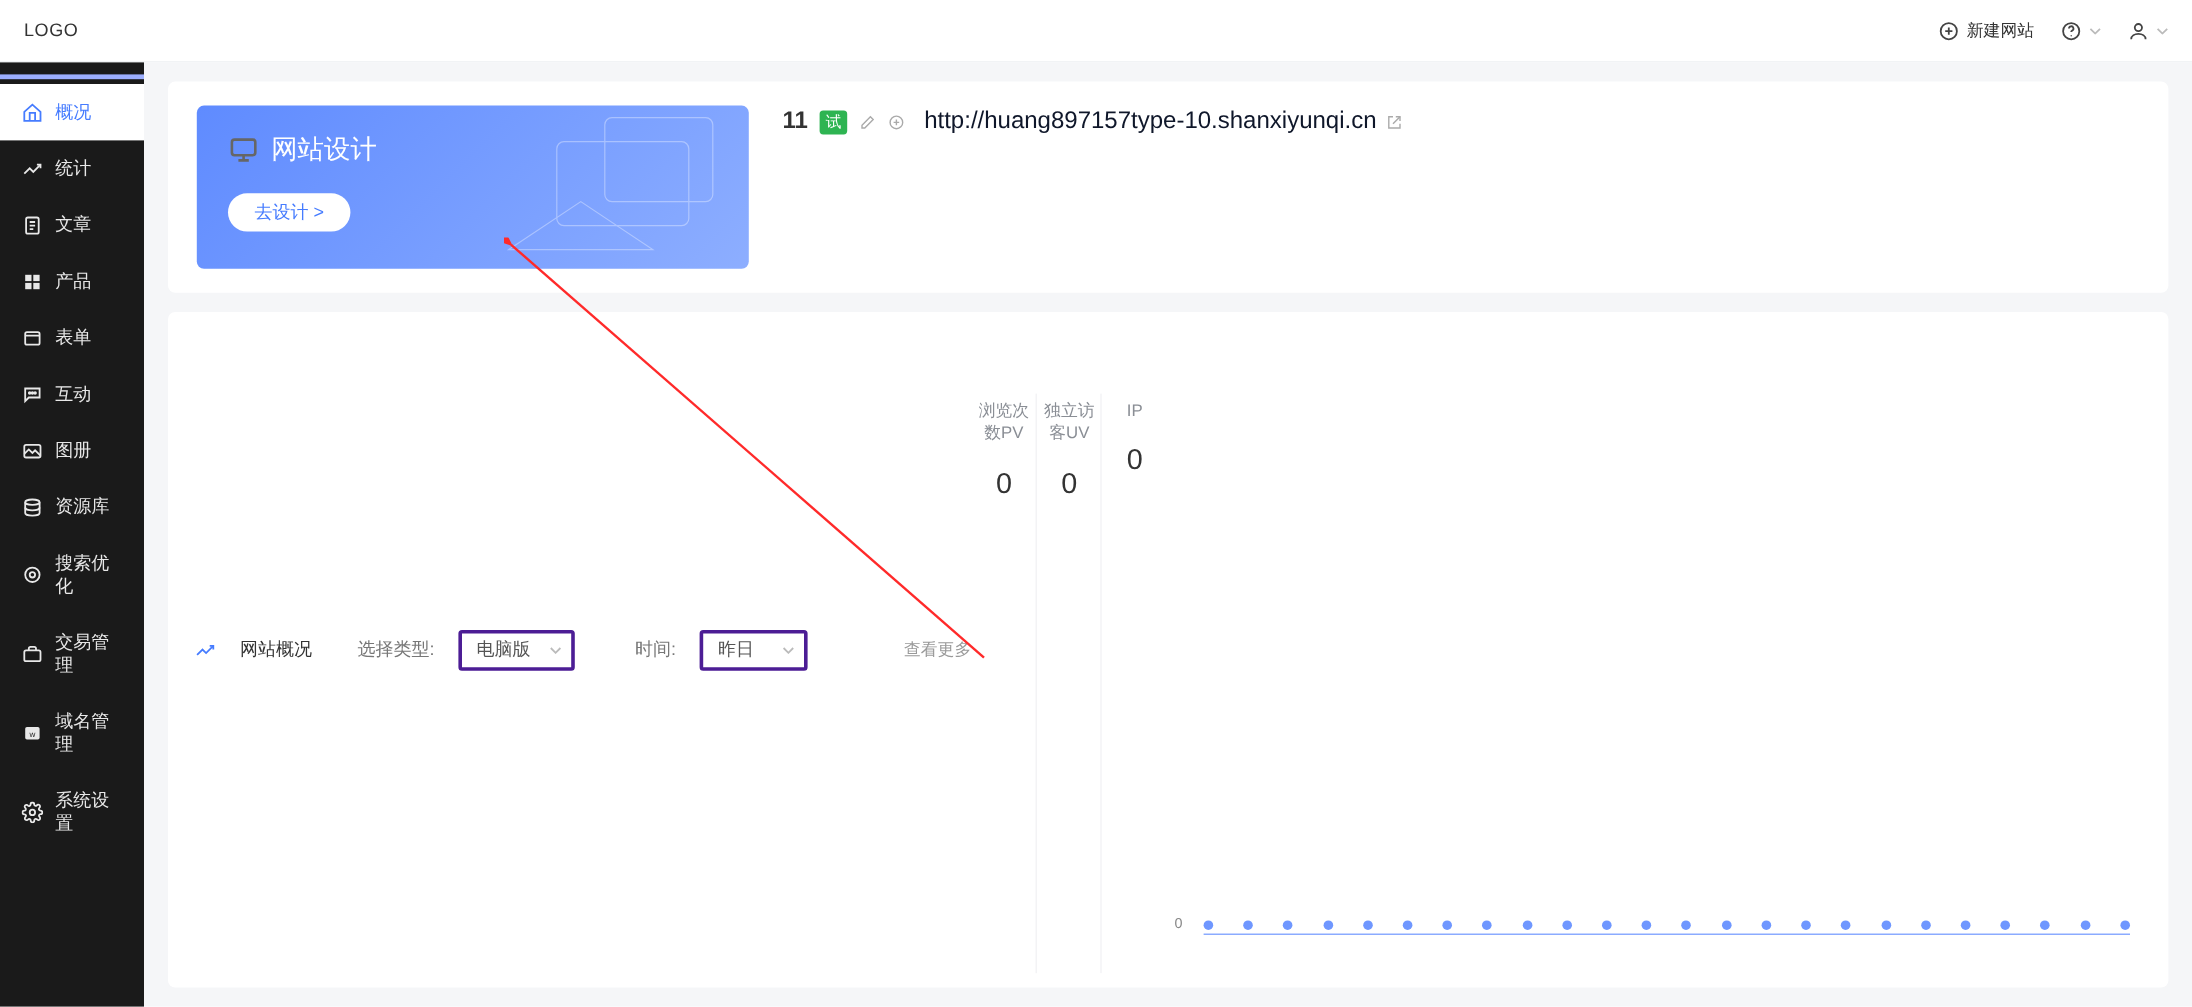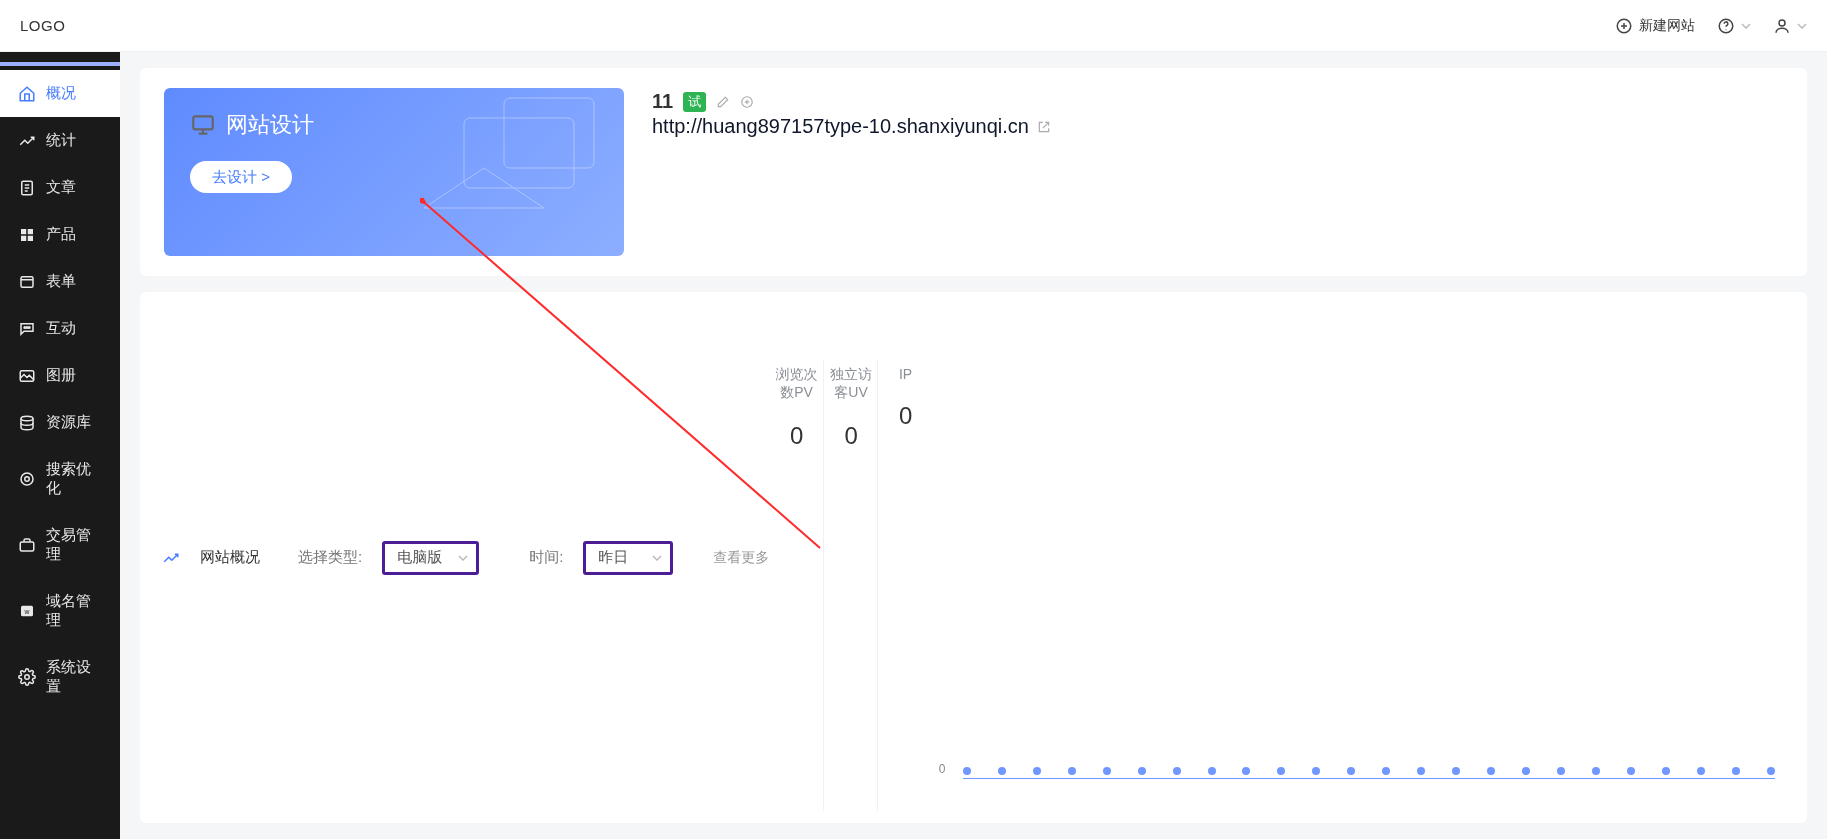--- a/index.html
+++ b/index.html
@@ -79,21 +79,21 @@
     
     .card {
       background: #fff;
       border-radius: 6px;
     }
 
     
     .top-card { display: flex; gap: 28px; padding: 20px 24px; align-items: flex-start; }
     .design-tile {
       width: 460px;
-      height: 168px;
+      height: 136px;
       border-radius: 6px;
       background: linear-gradient(135deg, #5f8bff 0%, #8daeff 100%);
       position: relative;
       overflow: hidden;
       color: #fff;
       padding: 22px 26px;
     }
     .design-tile .deco {
       position: absolute;
       inset: 0;
@@ -109,21 +109,21 @@
       color: var(--accent-blue);
       border-radius: 18px;
       height: 32px;
       padding: 0 22px;
       font-size: 15px;
       margin-top: 21px;
       cursor: pointer;
       border: none;
     }
 
-    .site-block { flex: 1; display: flex; flex-direction: column; gap: 2px; padding-top: 2px; }
+    .site-block { flex: 1; display: flex; gap: 16px; padding-top: 2px; }
     .site-title-row { display: flex; align-items: center; gap: 10px; font-size: 20px; color: var(--text-dark); }
     .tag-trial { background: var(--green); color: #fff; font-size: 13px; padding: 1px 5px; border-radius: 3px; }
     .mini-icon-btn { color: #aaa; display: inline-flex; cursor: pointer; }
     .site-url-row { display: flex; align-items: center; gap: 8px; font-size: 20px; color: #0f172a; }
     .action-row { display: flex; gap: 14px; }
     .ghost-btn {
       background: #fff;
       border: 1px solid #ddd;
       color: #555;
       font-size: 14px;
@@ -144,21 +144,21 @@
       display: inline-flex;
       align-items: center;
       position: relative;
       color: #555;
       background: #fff;
       min-width: 90px;
       cursor: pointer;
     }
     .select svg { position: absolute; right: 8px; color: #bbb; }
     .ov-header .spacer { flex: 1; }
-    .view-more { color: #999; font-size: 14px; cursor: pointer; }
+    .view-more { color: #999; font-size: 14px; cursor: pointer; margin-left: 40px; }
 
     .stat-row { display: flex; margin-top: 56px; }
     .stat {
       flex: 1;
       text-align: center;
       position: relative;
     }
     .stat:not(:last-child)::after {
       content: "";
       position: absolute;

